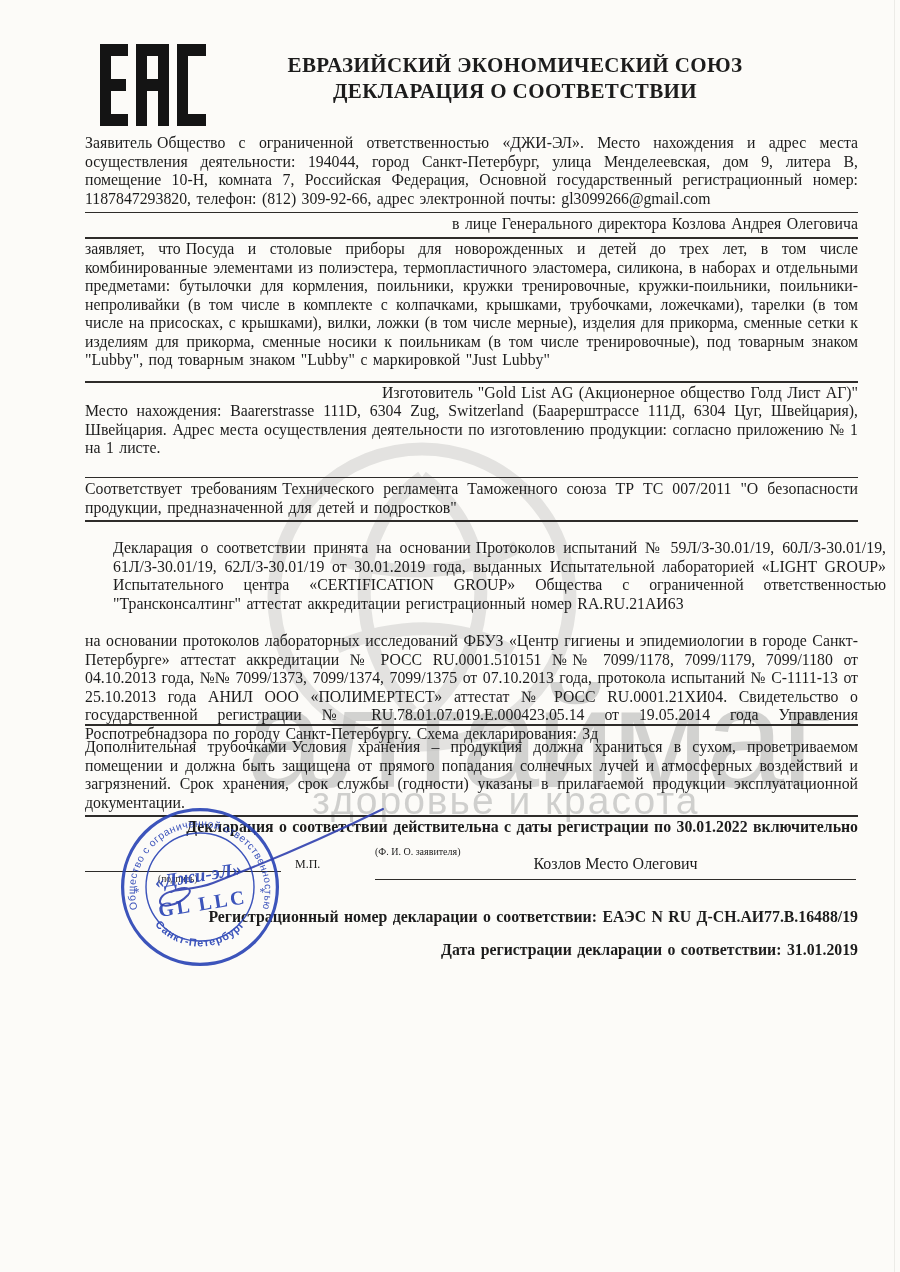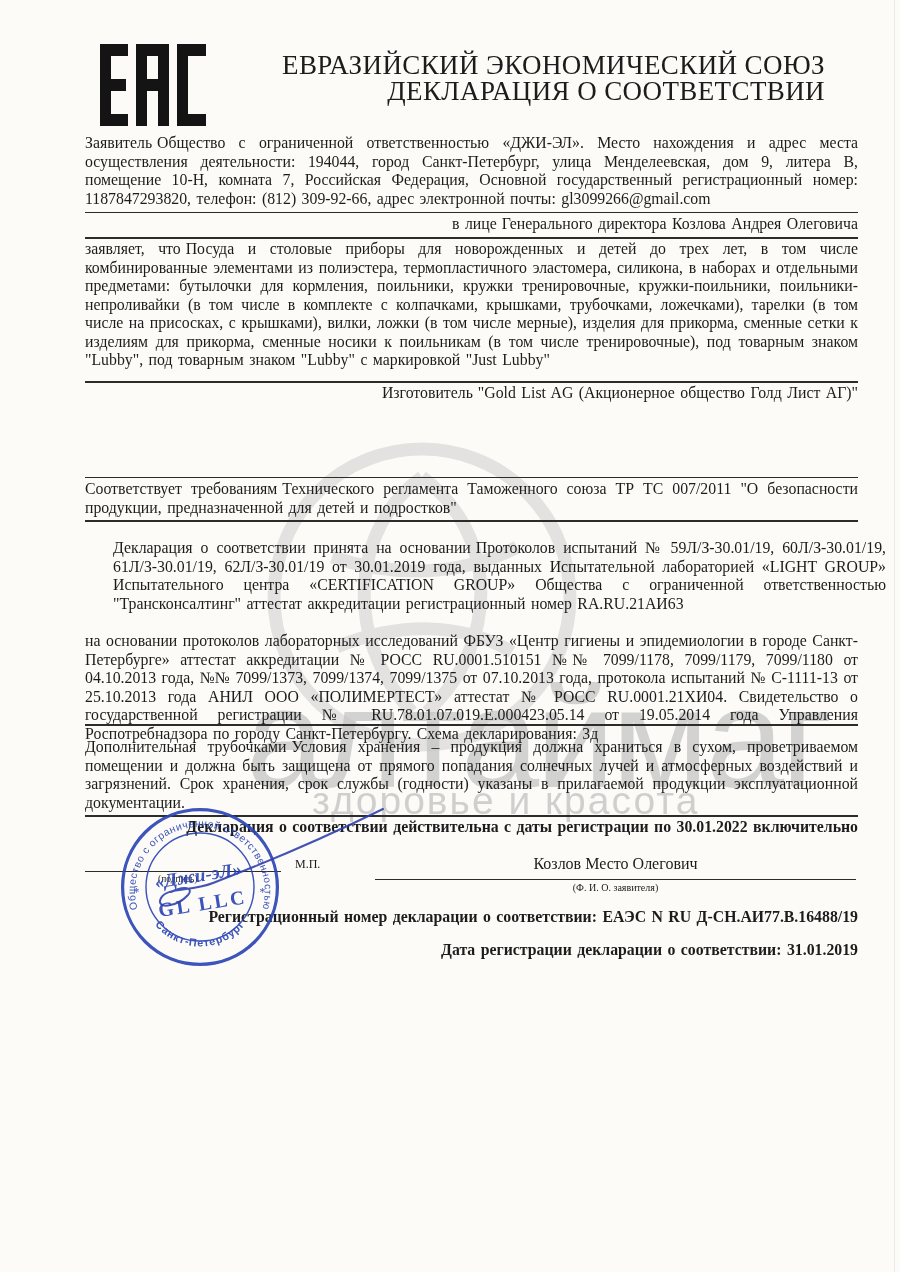--- a/index.html
+++ b/index.html
@@ -4,22 +4,22 @@
 <style>
   html,body{margin:0;padding:0;background:#e9e9e9;}
   .page{
     position:relative;width:900px;height:1272px;margin:0 auto;
     background:#fcfbf8;overflow:hidden;
     font-family:"Liberation Serif","DejaVu Serif",serif;color:#1c1c1c;
   }
   .abs{position:absolute;}
   
   .eac-logo{left:100px;top:44px;width:106px;height:84px;z-index:3;}
-  .doc-title{left:205px;top:52px;width:620px;text-align:right;
-    font-weight:normal;font-size:27px;line-height:26px;letter-spacing:.4px;z-index:3;}
+  .doc-title{left:205px;top:52px;width:620px;text-align:center;
+    font-weight:bold;font-size:21px;line-height:26px;letter-spacing:.4px;z-index:3;}
   
   .para{left:85px;width:773px;font-size:15.8px;line-height:18.5px;
     text-align:justify;word-spacing:1.5px;z-index:3;}
   .nojust{text-align:right;}
   .lead{font-weight:normal;margin-right:5px;}
   .bold{font-weight:bold;}
   
   .rule{left:85px;width:773px;height:0;border-top:1.3px solid #2e2c2a;z-index:4;}
   .rule.thick{border-top-width:2.4px;}
   
@@ -85,20 +85,21 @@
   <div class="abs rule thick" style="top:237px;"></div>
 
   <div class="abs para" style="top:240px;">
     <span class="lead">заявляет, что</span><span>Посуда и столовые приборы для новорожденных и детей до трех лет, в том числе комбинированные элементами из полиэстера, термопластичного эластомера, силикона, в наборах и отдельными предметами: бутылочки для кормления, поильники, кружки тренировочные, кружки-поильники, поильники-непроливайки (в том числе в комплекте с колпачками, крышками, трубочками, ложечками), тарелки (в том числе на присосках, с крышками), вилки, ложки (в том числе мерные), изделия для прикорма, сменные сетки к изделиям для прикорма, сменные носики к поильникам (в том числе тренировочные), под товарным знаком "Lubby", под товарным знаком "Lubby" с маркировкой "Just Lubby"</span>
   </div>
   <div class="abs rule thick" style="top:381px;"></div>
 
   <div class="abs para nojust" style="top:384px;">
     <span class="lead">Изготовитель</span><span>"Gold List AG (Акционерное общество Голд Лист АГ)"</span>
   </div>
+  <div class="abs para" style="top:402px;">Место нахождения: Baarerstrasse 111D, 6304 Zug, Switzerland (Баарерштрассе 111Д, 6304 Цуг, Швейцария), Швейцария. Адрес места осуществления деятельности по изготовлению продукции: согласно приложению № 1 на 1 листе.</div>
   <div class="abs rule" style="top:477px;"></div>
 
   <div class="abs para" style="top:480px;">
     <span class="lead">Соответствует требованиям</span><span>Технического регламента Таможенного союза ТР ТС 007/2011 "О безопасности продукции, предназначенной для детей и подростков"</span>
   </div>
   <div class="abs rule thick" style="top:520px;"></div>
 
   <div class="abs para" style="top:539px;margin-left:28px;">
     <span class="lead">Декларация о соответствии принята на основании</span><span>Протоколов испытаний № 59Л/З-30.01/19, 60Л/З-30.01/19, 61Л/З-30.01/19, 62Л/З-30.01/19 от 30.01.2019 года, выданных Испытательной лабораторией «LIGHT GROUP» Испытательного центра «CERTIFICATION GROUP» Общества с ограниченной ответственностью "Трансконсалтинг" аттестат аккредитации регистрационный номер RA.RU.21АИ63</span>
   </div>
@@ -110,21 +111,21 @@
   </div>
   <div class="abs rule thick" style="top:815px;"></div>
 
   <div class="abs para nojust bold" style="top:818px;">Декларация о соответствии действительна с даты регистрации по 30.01.2022 включительно</div>
 
   <div class="abs sig-line" style="left:85px;top:871px;width:196px;"></div>
   <div class="abs small-cap" style="left:158px;top:874px;font-size:9.5px;">(подпись)</div>
   <div class="abs" style="left:295px;top:857px;font-size:12px;z-index:5;">М.П.</div>
   <div class="abs" style="left:375px;top:855px;width:481px;text-align:center;font-size:16px;z-index:5;">Козлов Место Олегович</div>
   <div class="abs sig-line" style="left:375px;top:879px;width:481px;"></div>
-  <div class="abs small-cap" style="left:375px;top:882px;width:481px;text-align:center;">(Ф. И. О. заявителя)</div>
+  <div class="abs small-cap" style="left:375px;top:846px;width:481px;">(Ф. И. О. заявителя)</div>
 
   <div class="abs para nojust bold" style="top:908px;">
     <span>Регистрационный номер декларации о соответствии:</span>
     <span>ЕАЭС N RU Д-CH.АИ77.В.16488/19</span>
   </div>
   <div class="abs para nojust bold" style="top:941px;">
     <span>Дата регистрации декларации о соответствии:</span>
     <span>31.01.2019</span>
   </div>
 

